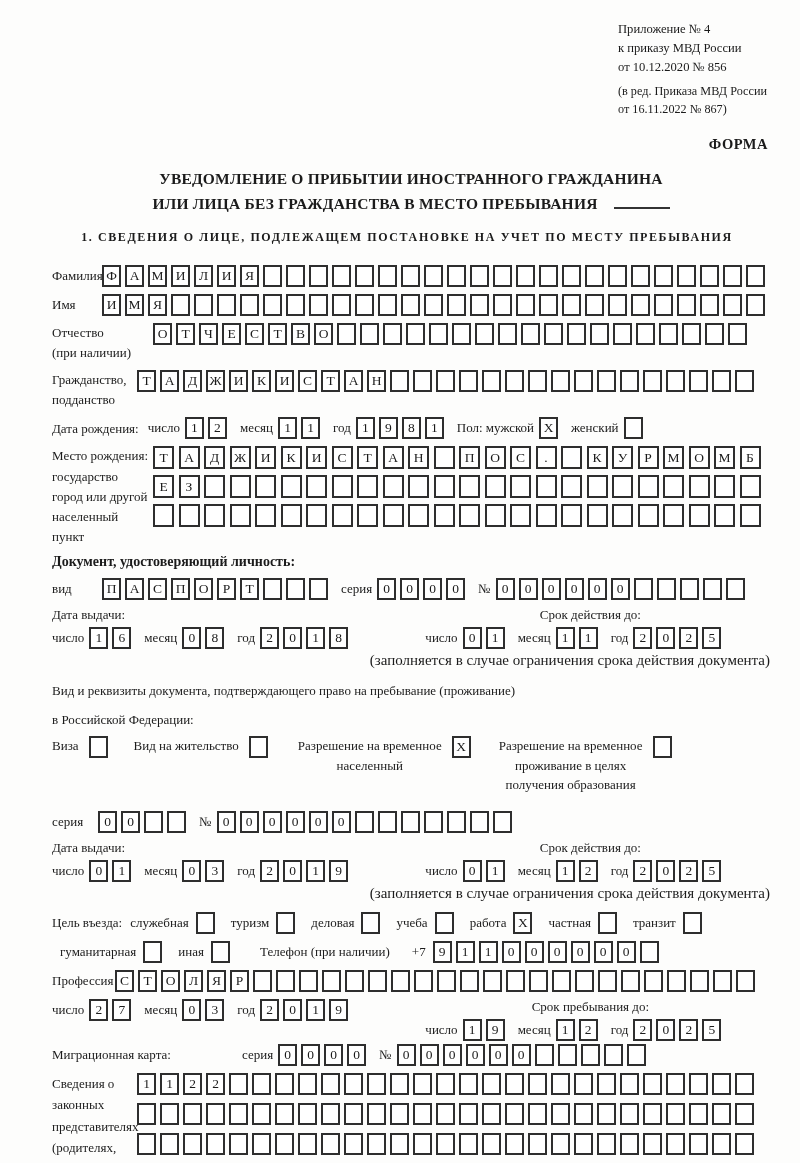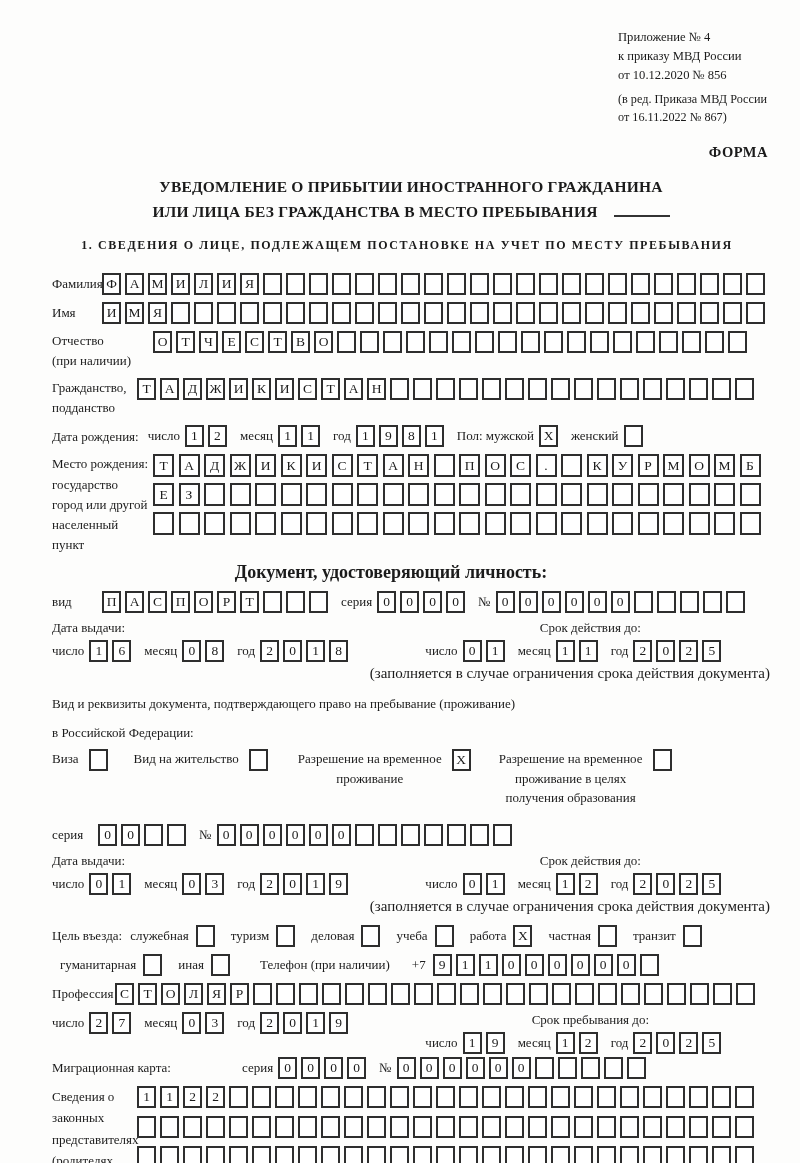--- a/index.html
+++ b/index.html
@@ -1,20 +1,20 @@
 <!DOCTYPE html>
 <html><head>
 <meta charset="utf-8">
 <style>
   html,body{margin:0;padding:0;background:#ffffff;}
   .page{
     position:relative;
     width:800px;height:1163px;
     box-sizing:border-box;
-    padding:28px 30px 20px 52px;
+    padding:20px 30px 20px 52px;
     background:#fdfdfc;
     color:#1b1b1b;
     font-family:"Liberation Serif","DejaVu Serif",serif;
     font-size:13px;
     overflow:hidden;
   }
   .appendix{margin-left:566px;font-size:12.6px;line-height:1.5;}
   .appendix .ed{font-size:12.2px;}
   .appendix .gap{height:5px;}
   .forma{font-weight:bold;font-size:14.5px;text-align:right;margin:18px 2px 14px 0;letter-spacing:.5px;}
@@ -33,21 +33,21 @@
   .cells{display:flex;flex:0 0 auto;}
   .cell{
     box-sizing:border-box;flex:0 0 auto;
     display:inline-flex;align-items:center;justify-content:center;
     width:19px;height:22px;border:2px solid #2e2e2e;margin-right:4px;
     font-size:13.5px;background:#fff;
   }
   .cells.wide .cell{width:21px;height:23px;margin-right:4.5px;}
   .cells-stack .cells{margin-bottom:6px;}
 
-  .doc-heading{font-weight:bold;font-size:18px;text-align:center;margin:2px 40px 8px 0;}
+  .doc-heading{font-weight:bold;font-size:14px;text-align:left;margin:2px 40px 8px 0;}
 
   .date-cols{display:flex;margin-bottom:3px;}
   .date-col-left{flex:0 0 52%;}
   .date-col-right{flex:1;}
   .date-head{font-size:13px;margin-bottom:4px;}
   .date-col-left .date-head{width:345px;text-align:left;}
   .date-col-right .date-head{width:330px;text-align:center;}
   .date-row{display:flex;align-items:center;}
   .note-right{font-size:15px;text-align:right;margin:1px 0 10px;}
 
@@ -452,21 +452,21 @@
     </div>
     <div class="permit p2">
       <span class="plabel">Вид на жительство</span>
       <span class="cells">
           <span class="cell"></span>
         </span>
     </div>
     <div class="permit p3">
       <div class="plabel">
         <div>Разрешение на временное</div>
-        <div>проживание</div>
+        <div>населенный</div>
       </div>
       <span class="cells">
           <span class="cell">X</span>
         </span>
     </div>
     <div class="permit">
       <div class="plabel">
         <div>Разрешение на временное</div>
         <div>проживание в целях</div>
         <div>получения образования</div>

